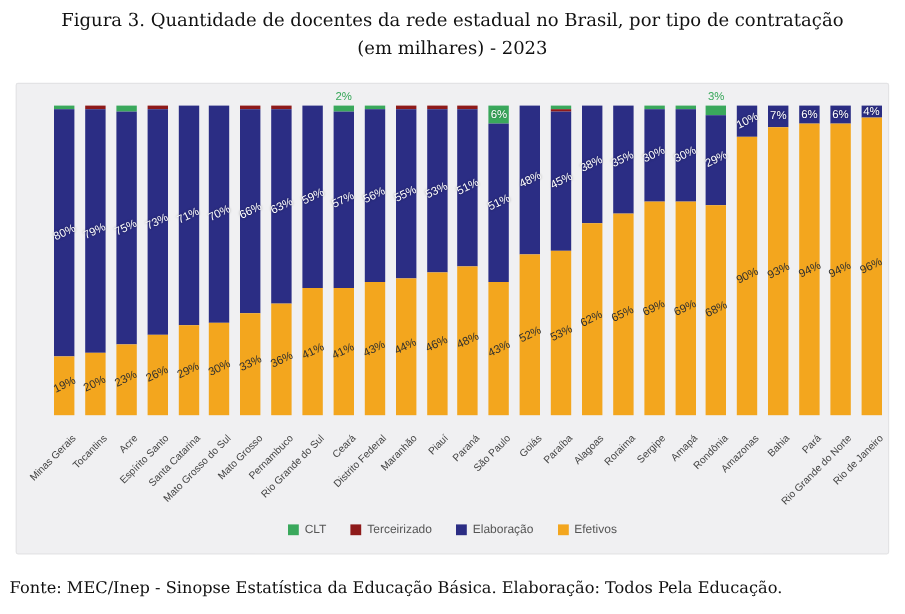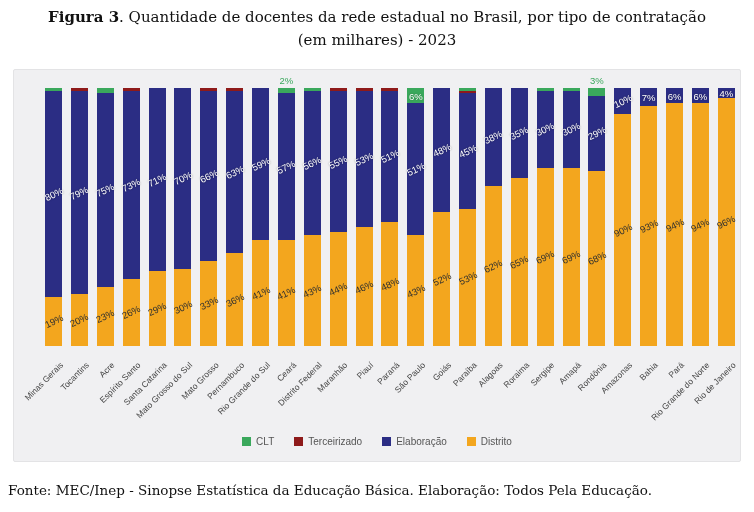--- a/index.html
+++ b/index.html
@@ -1,20 +1,20 @@
 <!DOCTYPE html>
 <html><head>
 <meta charset="utf-8">
 <style>
   html,body{margin:0;padding:0;background:#ffffff;}
   body{width:754px;height:512px;position:relative;font-family:"Liberation Sans",sans-serif;overflow:hidden;}
 
   .fig-title{position:absolute;top:6px;left:37px;width:680px;text-align:center;
     font-family:"DejaVu Serif",serif;font-size:15px;line-height:1.55;color:#111;}
-  .fig-title b{font-weight:bold;}
+  .fig-title b{font-weight:normal;}
 
   .chart-panel{position:absolute;left:13px;top:69px;width:728px;height:393px;
     background:#f0f0f2;border:1px solid #e3e3e5;border-radius:2px;box-sizing:border-box;}
 
   .plot{position:absolute;left:31px;right:5px;top:18px;height:258px;}
   .bars{display:flex;justify-content:space-between;align-items:flex-end;height:100%;}
   .bar-col{width:17px;height:100%;display:flex;flex-direction:column;justify-content:flex-end;}
   .seg{position:relative;width:100%;}
   .seg-clt{background:#3aa85c;}
   .seg-terc{background:#8e1a1a;}
@@ -385,18 +385,18 @@
       <div class="legend-item">
         <span class="legend-swatch" style="background: rgb(142, 26, 26);"></span>
         <span class="legend-label">Terceirizado</span>
       </div>
       <div class="legend-item">
         <span class="legend-swatch" style="background: rgb(43, 45, 132);"></span>
         <span class="legend-label">Elaboração</span>
       </div>
       <div class="legend-item">
         <span class="legend-swatch" style="background: rgb(243, 166, 30);"></span>
-        <span class="legend-label">Distrito</span>
+        <span class="legend-label">Efetivos</span>
       </div>
     </div>
 </div>
 
 <div class="fig-source">Fonte: MEC/Inep - Sinopse Estatística da Educação Básica. Elaboração: Todos Pela Educação.</div>
 
 </body></html>

